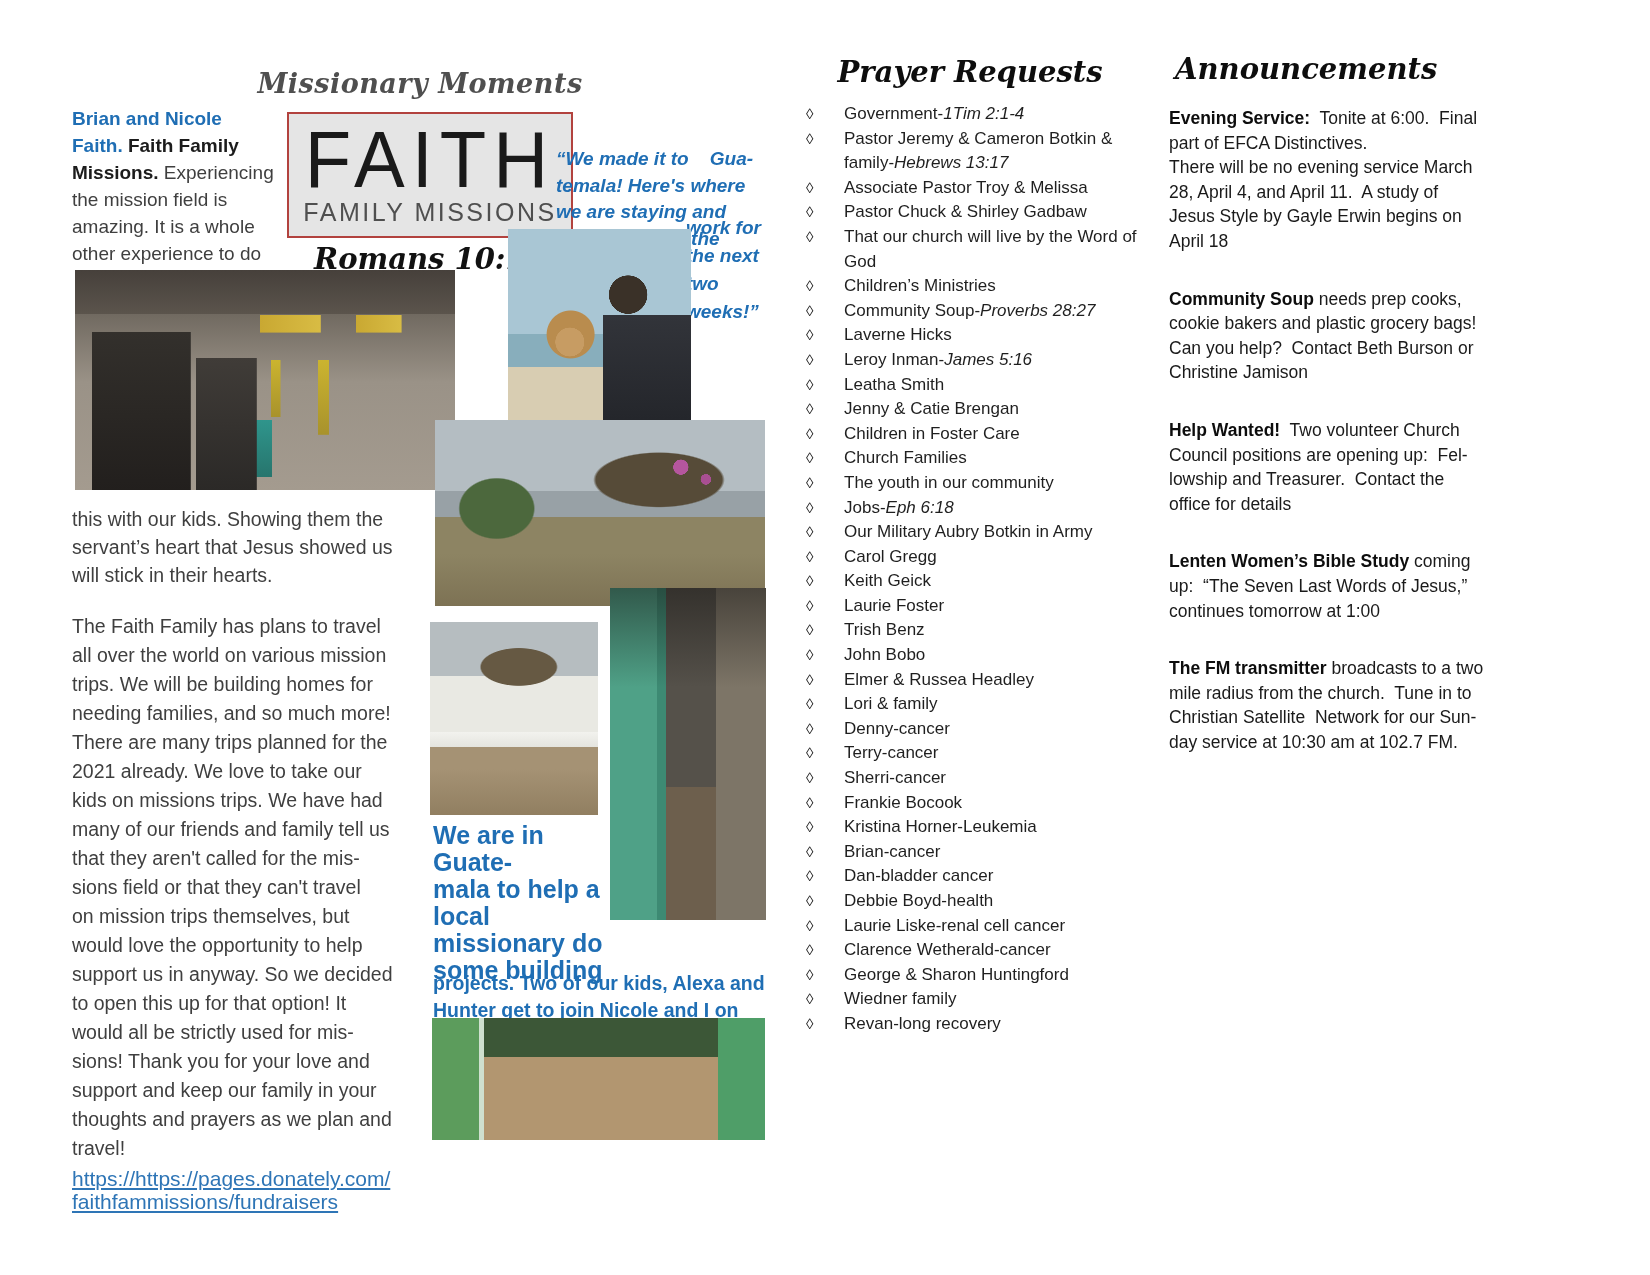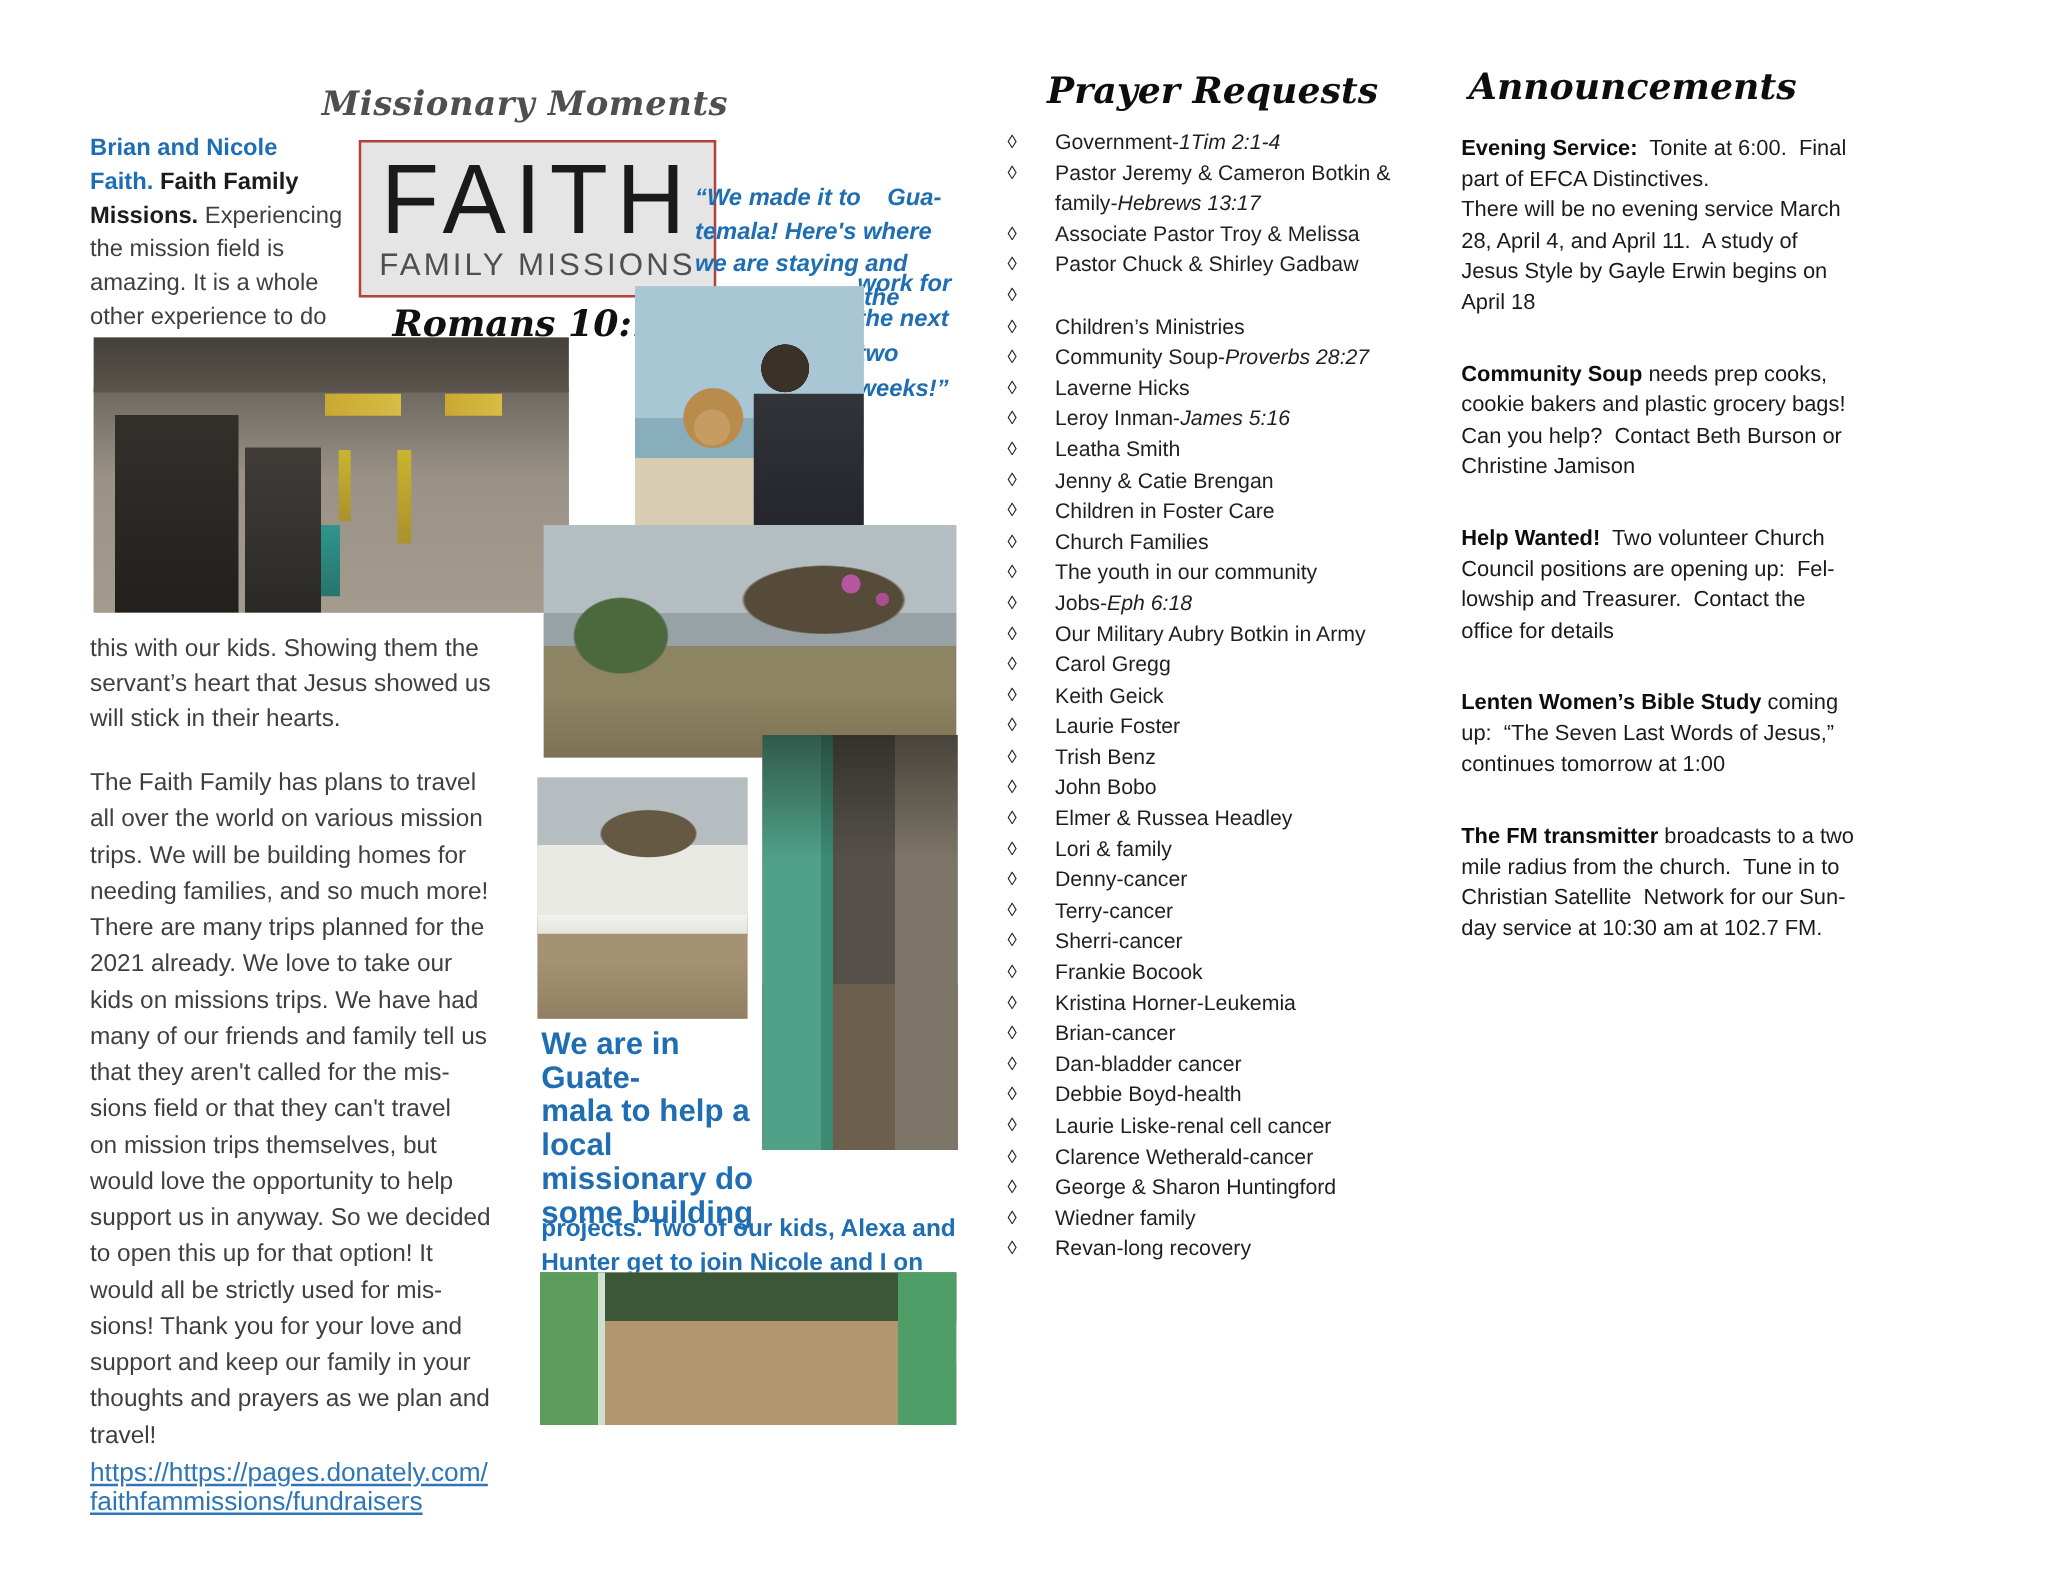--- a/index.html
+++ b/index.html
@@ -200,20 +200,21 @@
         <span class="pr-text"><span>Associate Pastor Troy &amp; Melissa</span></span>
       </div>
 
       <div class="prayer-item">
         <span class="diamond">◊</span>
         <span class="pr-text"><span>Pastor Chuck &amp; Shirley Gadbaw</span></span>
       </div>
 
       <div class="prayer-item">
         <span class="diamond">◊</span>
+        <span class="pr-text"><span>That our church will live by the Word of God</span></span>
       </div>
 
       <div class="prayer-item">
         <span class="diamond">◊</span>
         <span class="pr-text"><span>Children’s Ministries</span></span>
       </div>
 
       <div class="prayer-item">
         <span class="diamond">◊</span>
         <span class="pr-text"><span>Community Soup-</span><i>Proverbs 28:27</i></span>

